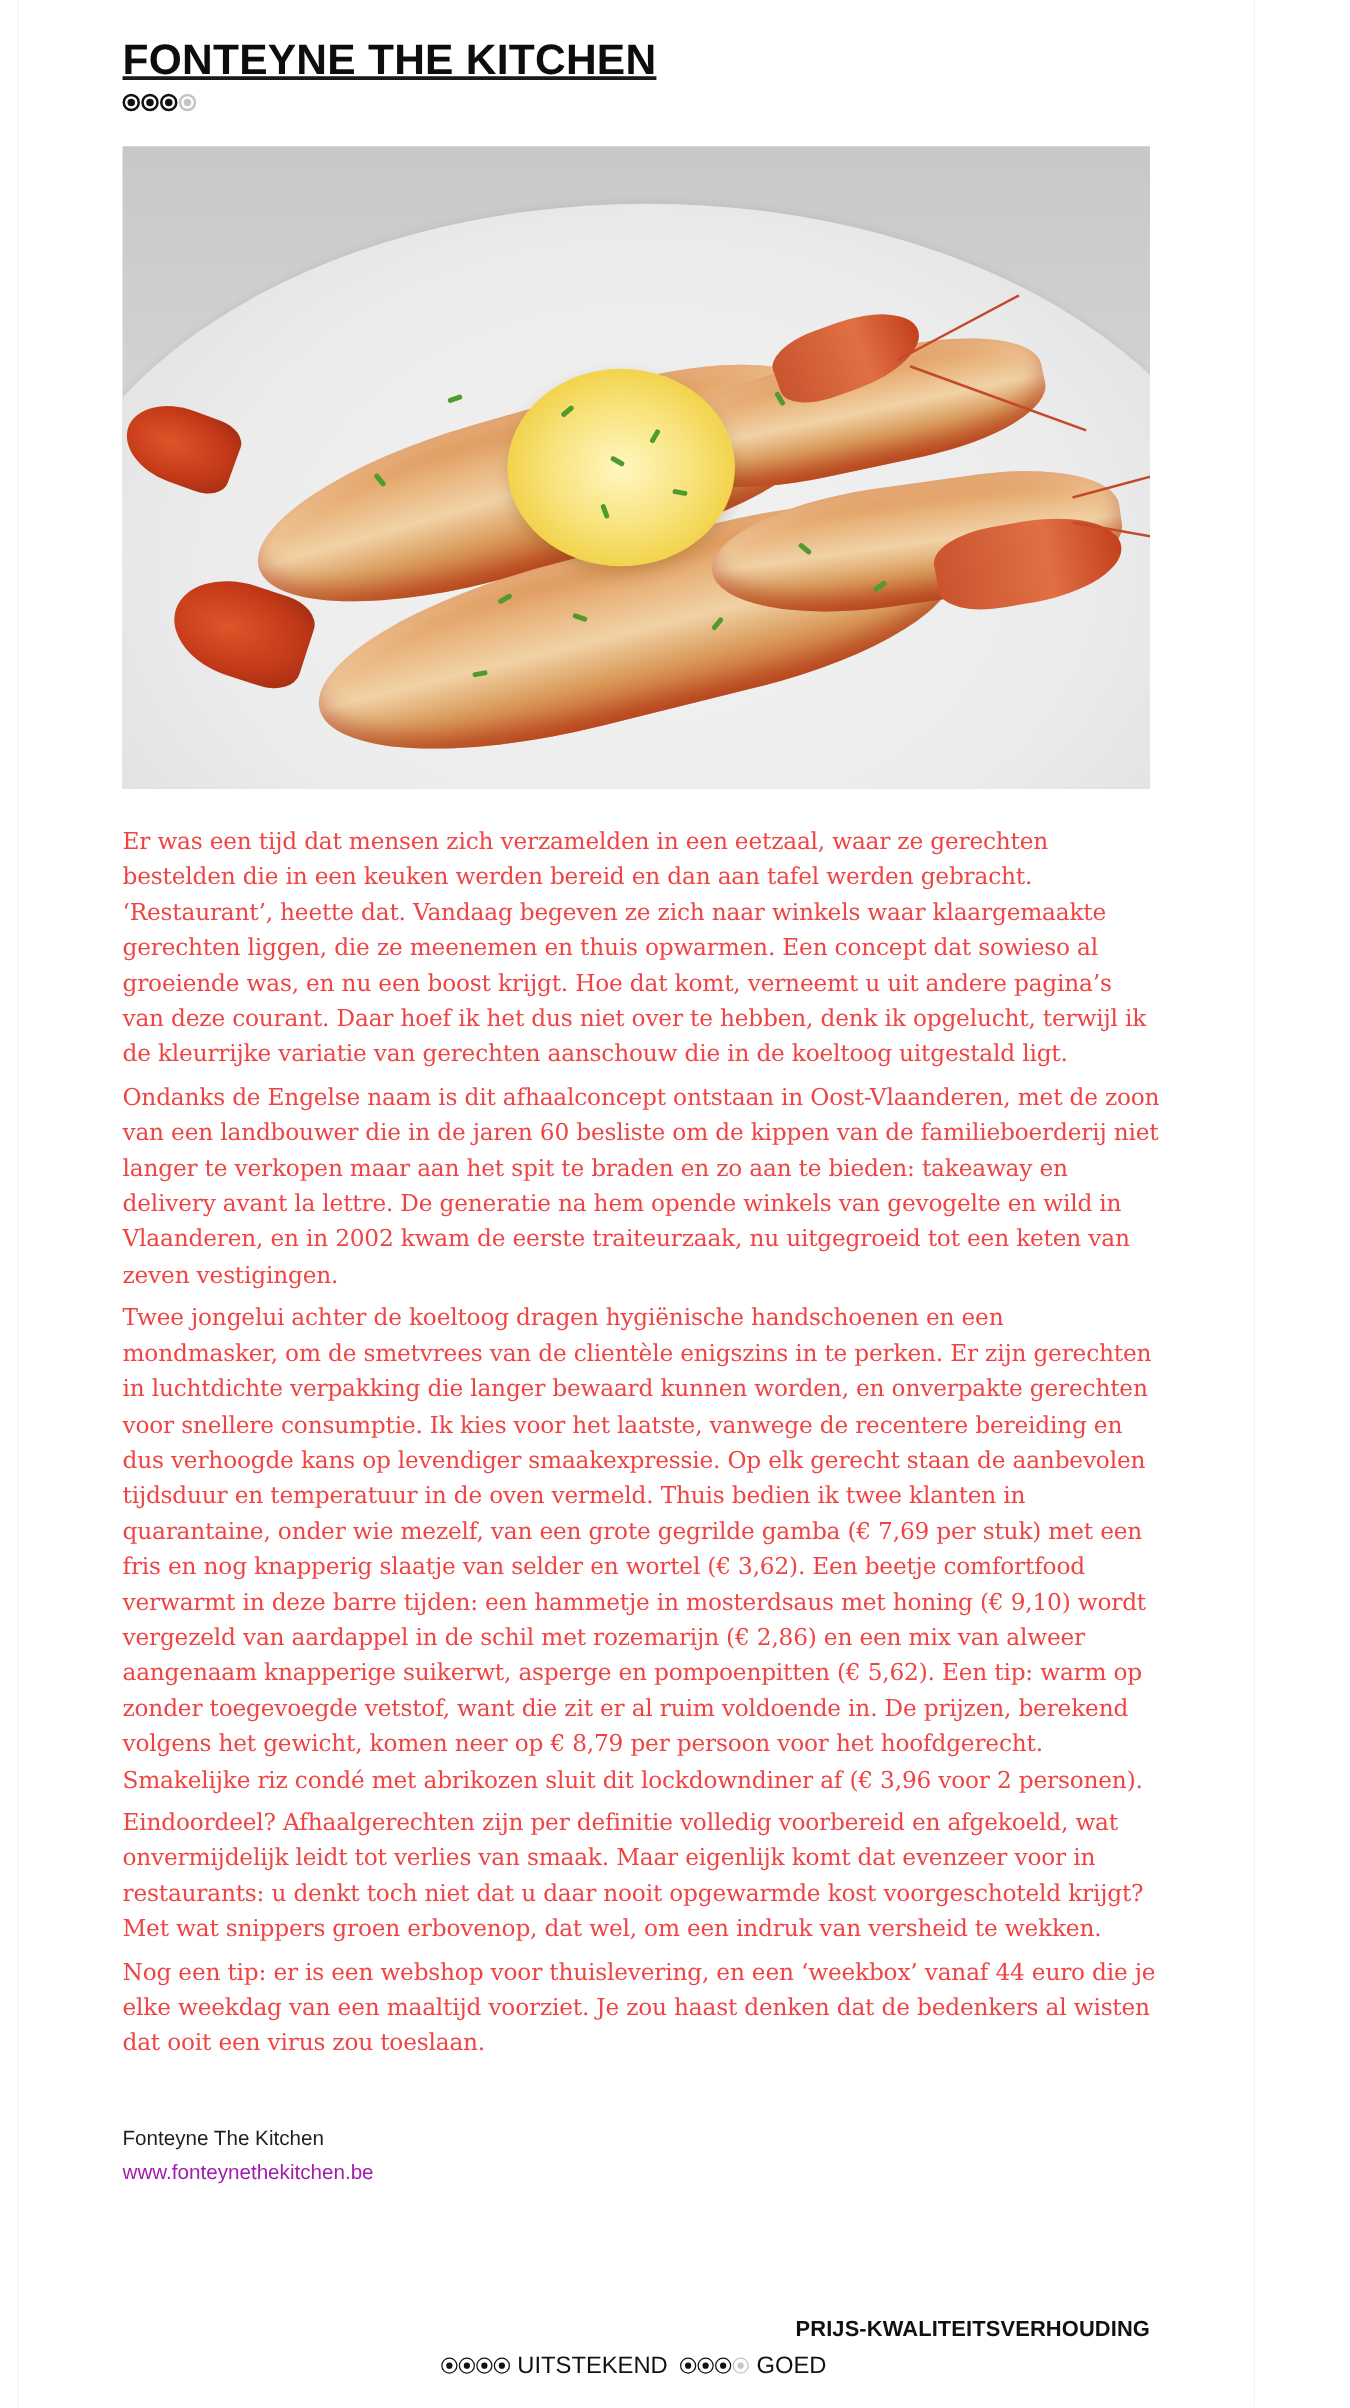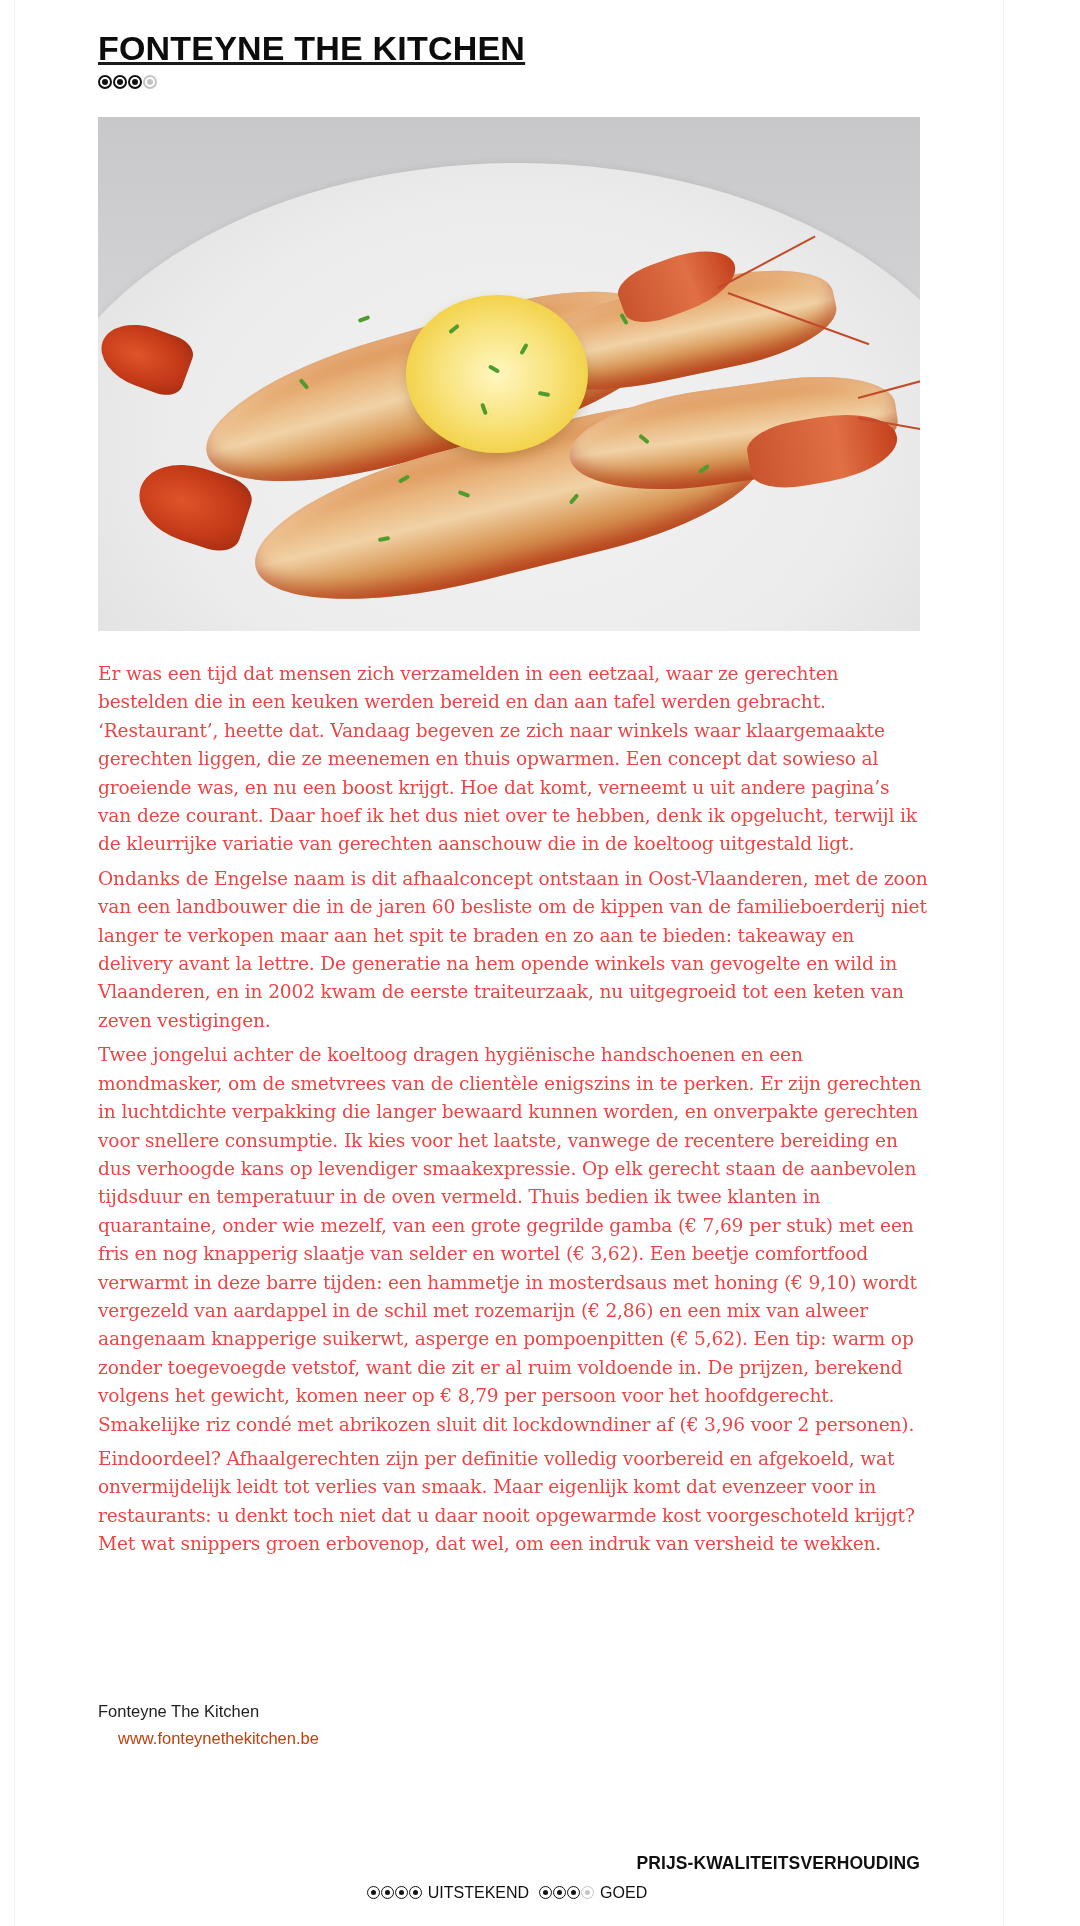--- a/index.html
+++ b/index.html
@@ -178,23 +178,22 @@
       top: 1683px;
       width: 822px;
       font-family: "Liberation Sans", sans-serif;
       font-size: 16.5px;
       line-height: 24px;
       color: #1f1f1f;
     }
     .info .link {
       display: block;
       margin-top: 3px;
-      color: #c2410c;
+      color: #a21caf;
       text-decoration: none;
-      margin-left: 20px;
     }
 
     .legend {
       position: absolute;
       left: 0;
       top: 1833px;
       width: 822px;
       font-family: "Liberation Sans", sans-serif;
       text-align: right;
       color: #111;
@@ -203,21 +202,21 @@
       font-weight: 700;
       font-size: 17.5px;
       line-height: 28px;
       letter-spacing: 0.1px;
     }
     .legend .legend-row {
       display: flex;
       justify-content: center;
       align-items: center;
       gap: 6px;
-      font-size: 16px;
+      font-size: 19px;
       line-height: 31px;
       height: 31px;
     }
     .legend .dots {
       display: inline-flex;
       gap: 1px;
       align-items: center;
     }
     .legend .lbl {
       margin-right: 4px;
@@ -266,20 +265,21 @@
     <span class="chive" style="left:280px;top:420px;transform:rotate(-10deg)"></span>
     <span class="chive" style="left:520px;top:200px;transform:rotate(60deg)"></span>
     <span class="chive" style="left:600px;top:350px;transform:rotate(-35deg)"></span>
   </div>
 
   <div class="body-text">
     <p>Er was een tijd dat mensen zich verzamelden in een eetzaal, waar ze gerechten bestelden die in een keuken werden bereid en dan aan tafel werden gebracht. ‘Restaurant’, heette dat. Vandaag begeven ze zich naar winkels waar klaargemaakte gerechten liggen, die ze meenemen en thuis opwarmen. Een concept dat sowieso al groeiende was, en nu een boost krijgt. Hoe dat komt, verneemt u uit andere pagina’s van deze courant. Daar hoef ik het dus niet over te hebben, denk ik opgelucht, terwijl ik de kleurrijke variatie van gerechten aanschouw die in de koeltoog uitgestald ligt.</p>
     <p>Ondanks de Engelse naam is dit afhaalconcept ontstaan in Oost-Vlaanderen, met de zoon van een landbouwer die in de jaren 60 besliste om de kippen van de familieboerderij niet langer te verkopen maar aan het spit te braden en zo aan te bieden: takeaway en delivery avant la lettre. De generatie na hem opende winkels van gevogelte en wild in Vlaanderen, en in 2002 kwam de eerste traiteurzaak, nu uitgegroeid tot een keten van zeven vestigingen.</p>
     <p>Twee jongelui achter de koeltoog dragen hygiënische handschoenen en een mondmasker, om de smetvrees van de clientèle enigszins in te perken. Er zijn gerechten in luchtdichte verpakking die langer bewaard kunnen worden, en onverpakte gerechten voor snellere consumptie. Ik kies voor het laatste, vanwege de recentere bereiding en dus verhoogde kans op levendiger smaakexpressie. Op elk gerecht staan de aanbevolen tijdsduur en temperatuur in de oven vermeld. Thuis bedien ik twee klanten in quarantaine, onder wie mezelf, van een grote gegrilde gamba (€ 7,69 per stuk) met een fris en nog knapperig slaatje van selder en wortel (€ 3,62). Een beetje comfortfood verwarmt in deze barre tijden: een hammetje in mosterdsaus met honing (€ 9,10) wordt vergezeld van aardappel in de schil met rozemarijn (€ 2,86) en een mix van alweer aangenaam knapperige suikerwt, asperge en pompoenpitten (€ 5,62). Een tip: warm op zonder toegevoegde vetstof, want die zit er al ruim voldoende in. De prijzen, berekend volgens het gewicht, komen neer op € 8,79 per persoon voor het hoofdgerecht. Smakelijke riz condé met abrikozen sluit dit lockdowndiner af (€ 3,96 voor 2 personen).</p>
     <p>Eindoordeel? Afhaalgerechten zijn per definitie volledig voorbereid en afgekoeld, wat onvermijdelijk leidt tot verlies van smaak. Maar eigenlijk komt dat evenzeer voor in restaurants: u denkt toch niet dat u daar nooit opgewarmde kost voorgeschoteld krijgt? Met wat snippers groen erbovenop, dat wel, om een indruk van versheid te wekken.</p>
+    <p>Nog een tip: er is een webshop voor thuislevering, en een ‘weekbox’ vanaf 44 euro die je elke weekdag van een maaltijd voorziet. Je zou haast denken dat de bedenkers al wisten dat ooit een virus zou toeslaan.</p>
   </div>
 
   <div class="info">
     <div>Fonteyne The Kitchen</div>
     <a class="link">www.fonteynethekitchen.be</a>
   </div>
 
   <div class="legend">
     <div class="legend-title">PRIJS-KWALITEITSVERHOUDING</div>
     <div class="legend-row">

